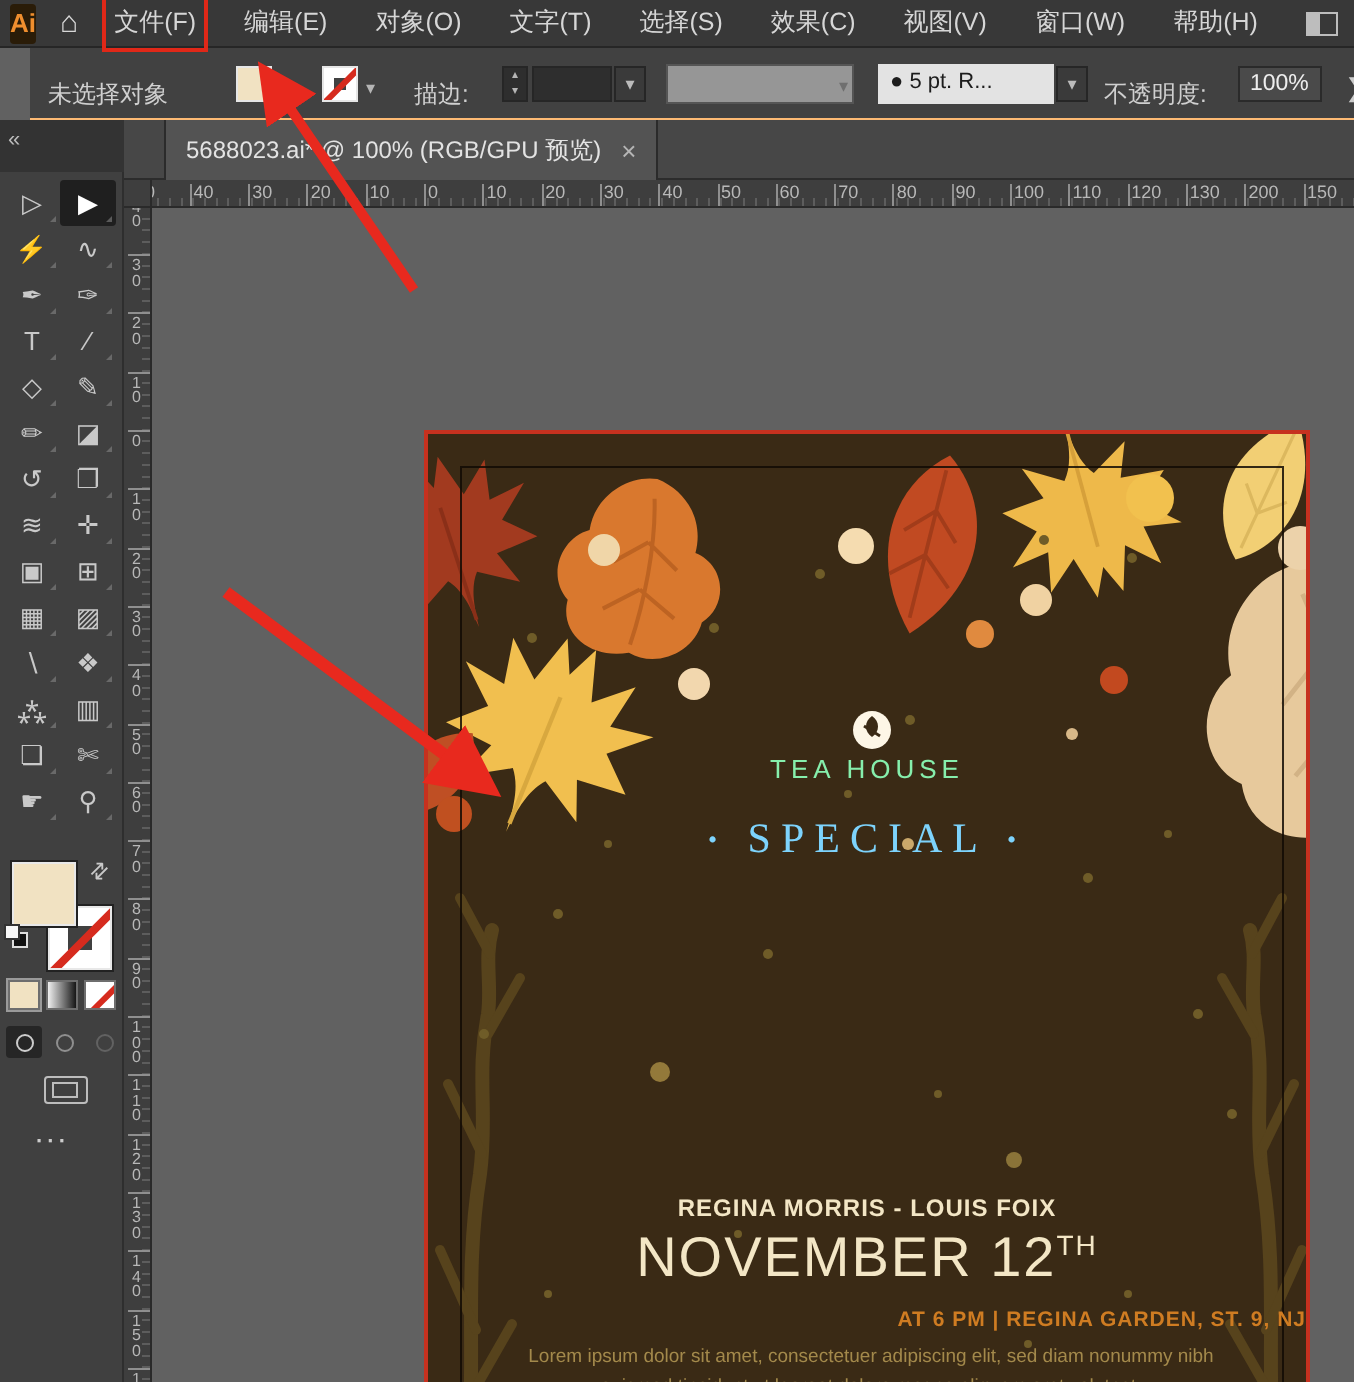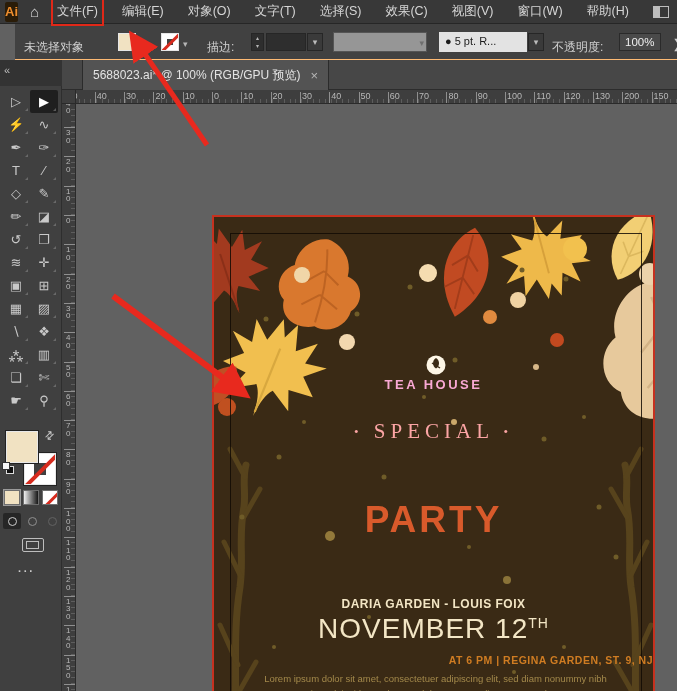--- a/index.html
+++ b/index.html
@@ -111,22 +111,22 @@
   .vlabel { position:absolute; left:4px; font-size:8px; line-height:7.5px; color:#b8b8b8; text-align:center;}
 
   
   #canvas { position:absolute; left:76px; top:104px; width:601px; height:587px; background:#616161; z-index:1;}
   #artboard { position:absolute; left:212px; top:215px; width:443px; height:520px;
     background:#3a2a15; border:2px solid #c6311f; overflow:hidden; z-index:2;}
   #inner-frame { position:absolute; left:16px; top:16px; width:412px; height:540px;
     border:1px solid rgba(18,11,3,0.85); z-index:3; pointer-events:none;}
   #decor { position:absolute; left:0; top:0; z-index:2;}
   .fly-text { position:absolute; left:0; width:100%; text-align:center; z-index:4;}
-  #tea-house { top:160px; color:#f9a8d4; font-size:13px; font-weight:bold; letter-spacing:2.5px;}
-  #special { top:202px; color:#fca5a5; font-size:21px; letter-spacing:5px;
+  #tea-house { top:160px; color:#86efac; font-size:13px; font-weight:normal; letter-spacing:2.5px;}
+  #special { top:190px; color:#7dd3fc; font-size:21px; letter-spacing:5px;
     font-family:"Liberation Serif", serif; }
   #special .dot { font-size:13px; position:relative; top:-2px;}
   #autumn { top:226px; color:#d85a2b; font-size:45px; font-weight:bold; letter-spacing:3px;}
   #party { top:282px; color:#d85a2b; font-size:37px; font-weight:bold; letter-spacing:3px;}
   #hosts { top:380px; color:#f3e6c5; font-size:12px; font-weight:bold; letter-spacing:0.5px;}
   #datemain { top:396px; color:#f3e6c5; font-size:28px; letter-spacing:1px;}
   #datemain sup { font-size:14px; }
   #venue { top:437px; color:#cf7c22; font-size:10.5px; font-weight:bold; letter-spacing:0.5px;text-align:right;}
   #lorem { top:455px; left:36px; width:371px; color:#a3894b; font-size:9.5px; line-height:1.55; text-align:center; position:absolute; z-index:4;}
 
@@ -435,22 +435,21 @@
         <path d="M218 146 l8 5" stroke="#3a2a15" stroke-width="1.4"></path>
       </g>
     </svg>
     <div id="inner-frame"></div>
     <div class="fly-text" id="tea-house">TEA HOUSE</div>
     <div class="fly-text" id="special">
       <span class="dot">•</span>
       <span>SPECIAL</span>
       <span class="dot">•</span>
     </div>
-    <div class="fly-text" id="party">PARTY</div>
-    <div class="fly-text" id="hosts">DARIA GARDEN - LOUIS FOIX</div>
+    <div class="fly-text" id="hosts">REGINA MORRIS - LOUIS FOIX</div>
     <div class="fly-text" id="datemain">
       <span>NOVEMBER 12</span><sup>TH</sup>
     </div>
     <div class="fly-text" id="venue">AT 6 PM | REGINA GARDEN, ST. 9, NJ</div>
     <div id="lorem">Lorem ipsum dolor sit amet, consectetuer adipiscing elit, sed diam nonummy nibh euismod tincidunt ut laoreet dolore magna aliquam erat volutpat.</div>
   </div>
 
   <svg id="annot" width="677" height="691" viewBox="0 0 677 691">
     <defs>
       <marker id="ah" markerWidth="6" markerHeight="6" refX="4.2" refY="3" orient="auto">

